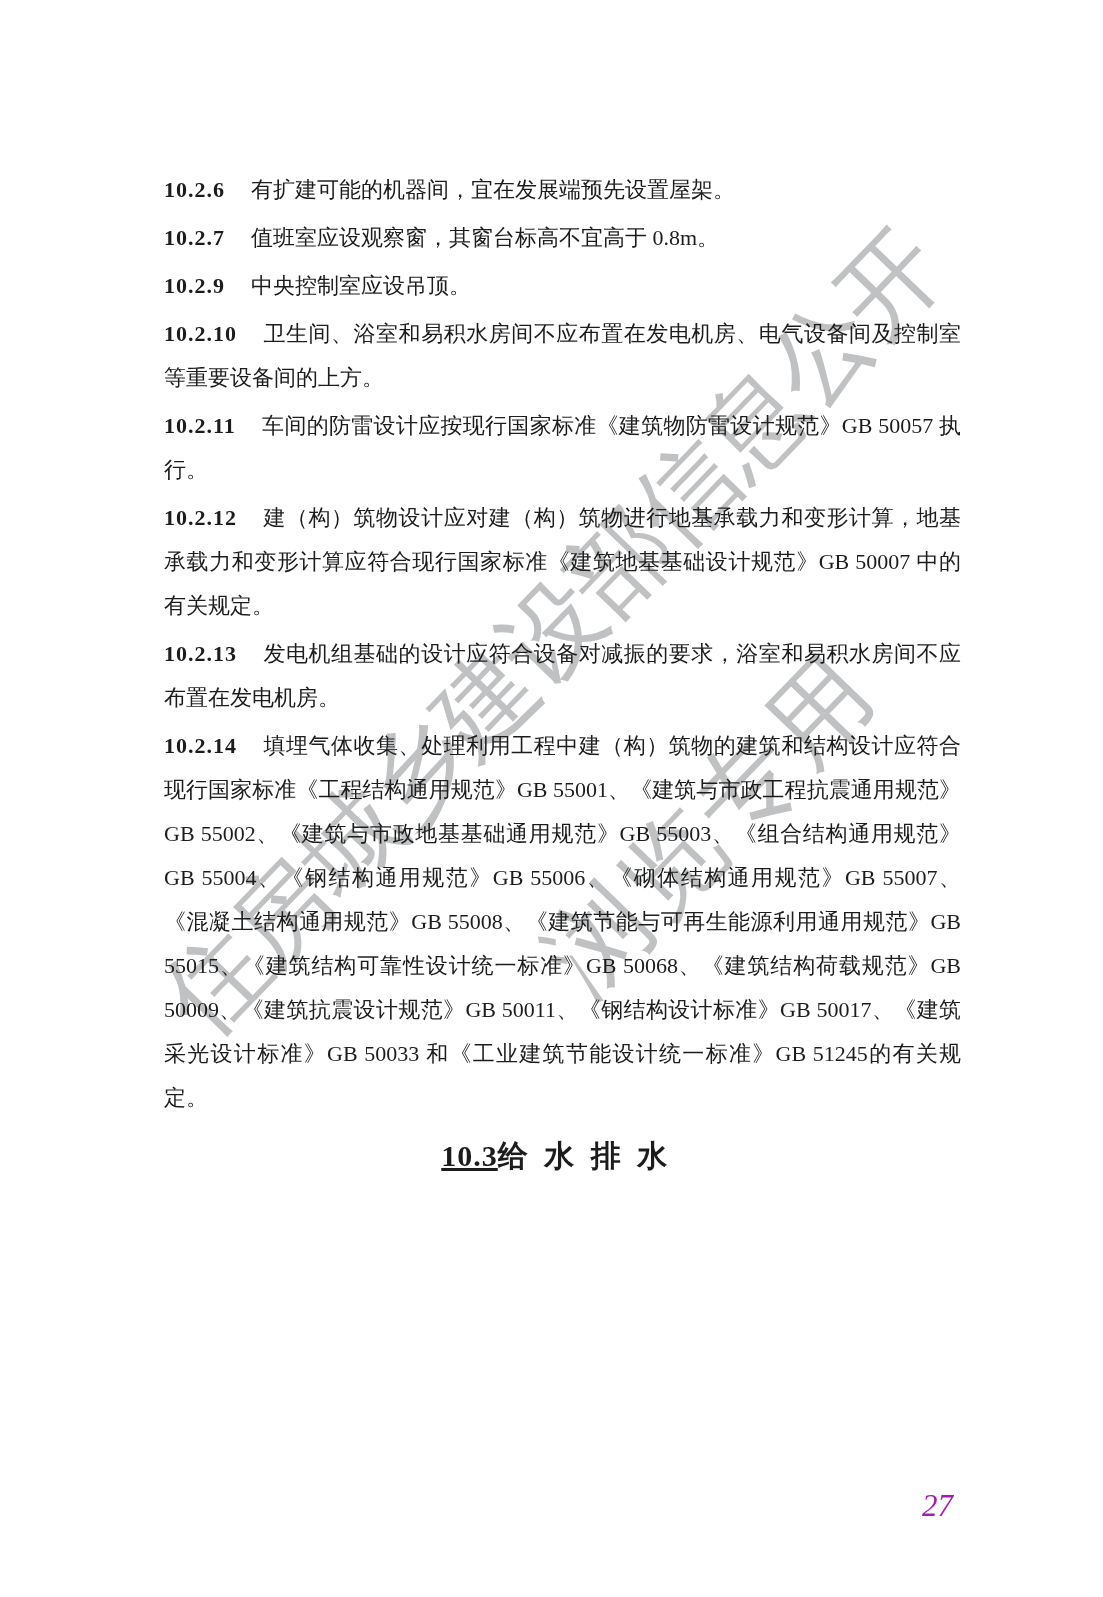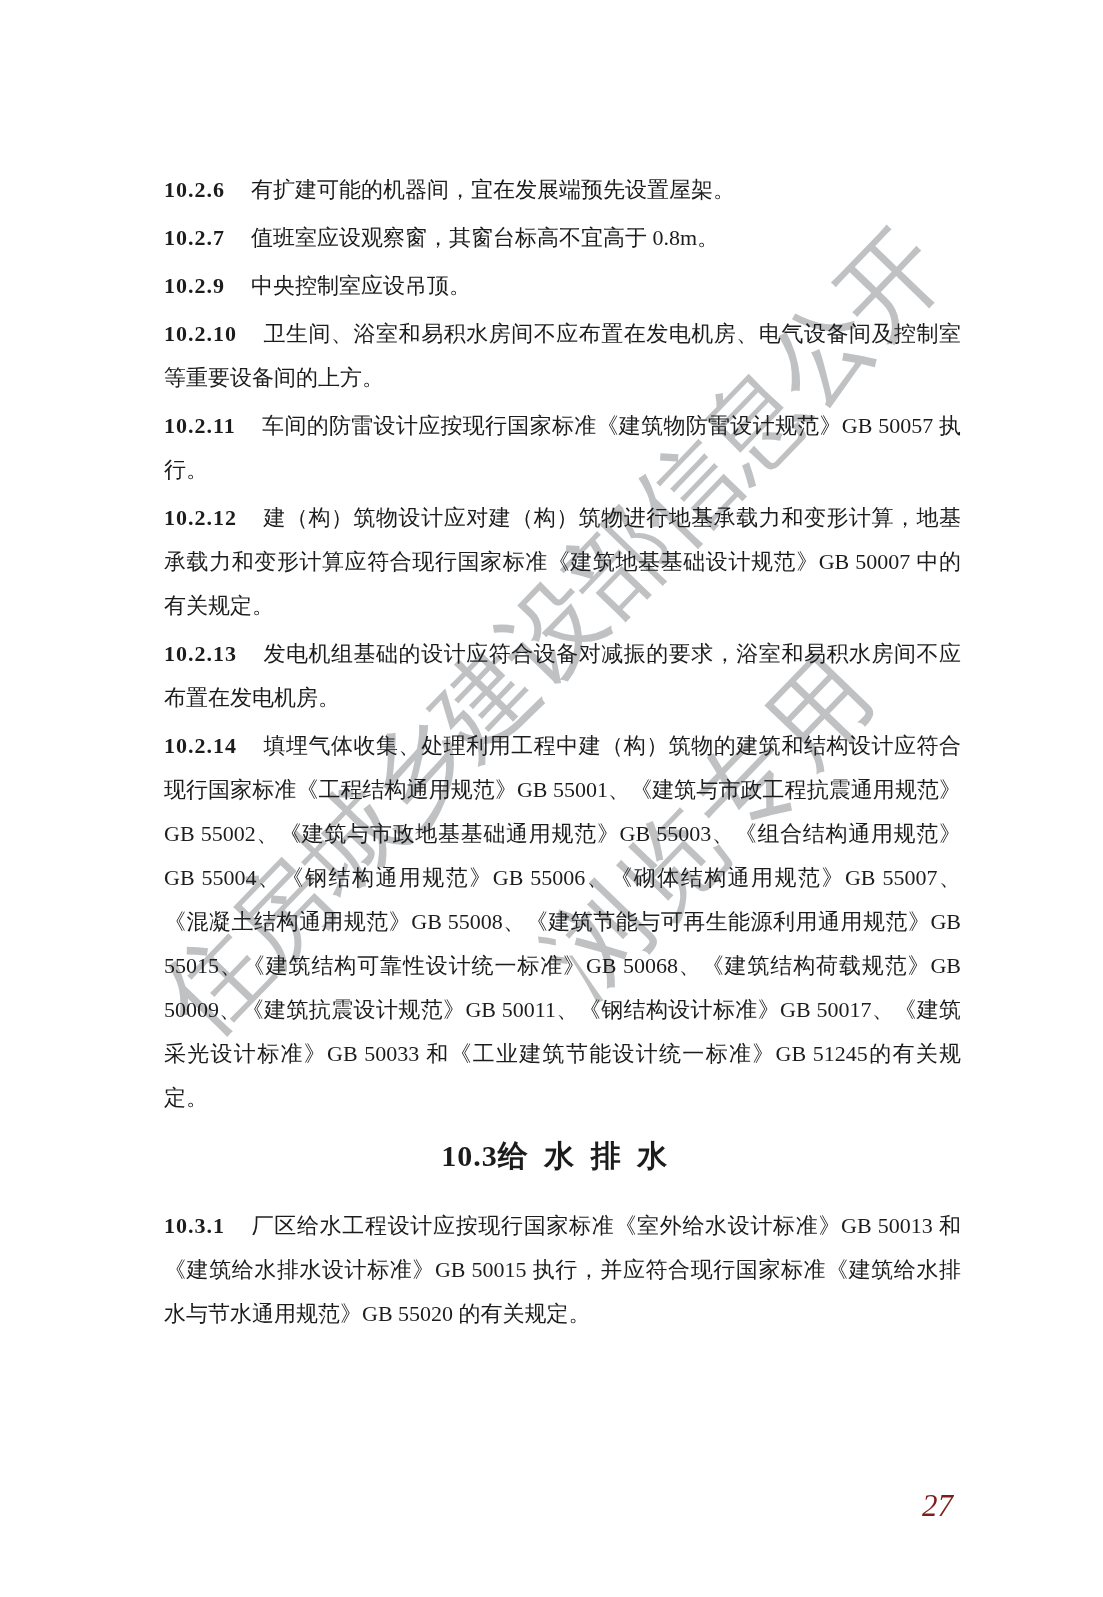--- a/index.html
+++ b/index.html
@@ -46,30 +46,30 @@
     margin-right: 26px;
     letter-spacing: 1px;
   }
   h2.sec {
     margin: 14px 0 26px 0;
     font-size: 30px;
     line-height: 44px;
     font-weight: bold;
     text-align: center;
   }
-  h2.sec .h-num { letter-spacing: 1px; }
+  h2.sec .h-num { letter-spacing: 1px; text-decoration: underline; }
   h2.sec .h-title { letter-spacing: 0.55em; text-align: center; }
   .pageno {
     position: absolute;
     z-index: 1;
     left: 922px;
     top: 1488px;
     font-size: 31px;
     font-style: italic;
-    color: #7f1d1d;
+    color: #a21caf;
   }
 </style>
 </head>
 <body>
 
 <div class="page">
 
   <div class="wm wm1">住房城乡建设部信息公开</div>
   <div class="wm wm2">浏览专用</div>
 
@@ -87,19 +87,18 @@
     <p class="clause"><b class="num">10.2.11</b><span class="txt">车间的防雷设计应按现行国家标准《建筑物防雷设计规范》GB 50057 执行。</span></p>
 
     <p class="clause"><b class="num">10.2.12</b><span class="txt">建（构）筑物设计应对建（构）筑物进行地基承载力和变形计算，地基承载力和变形计算应符合现行国家标准《建筑地基基础设计规范》GB 50007 中的有关规定。</span></p>
 
     <p class="clause"><b class="num">10.2.13</b><span class="txt">发电机组基础的设计应符合设备对减振的要求，浴室和易积水房间不应布置在发电机房。</span></p>
 
     <p class="clause"><b class="num">10.2.14</b><span class="txt">填埋气体收集、处理利用工程中建（构）筑物的建筑和结构设计应符合现行国家标准《工程结构通用规范》GB 55001、《建筑与市政工程抗震通用规范》GB 55002、《建筑与市政地基基础通用规范》GB 55003、《组合结构通用规范》GB 55004、《钢结构通用规范》GB 55006、《砌体结构通用规范》GB 55007、《混凝土结构通用规范》GB 55008、《建筑节能与可再生能源利用通用规范》GB 55015、《建筑结构可靠性设计统一标准》GB 50068、《建筑结构荷载规范》GB 50009、《建筑抗震设计规范》GB 50011、《钢结构设计标准》GB 50017、《建筑采光设计标准》GB 50033 和《工业建筑节能设计统一标准》GB 51245的有关规定。</span></p>
 
     <h2 class="sec"><span class="h-num">10.3</span><span class="h-title">给水排水</span></h2>
 
-    <p class="clause"><b class="num">10.3.1</b><span class="txt">厂区给水工程设计应按现行国家标准《室外给水设计标准》GB 50013 和《建筑给水排水设计标准》GB 50015 执行，并应符合现行国家标准《建筑给水排水与节水通用规范》GB 55020 的有关规定。</span></p>
 
   </div>
 
   <div class="pageno">27</div>
 
 </div>
 
 </body></html>

